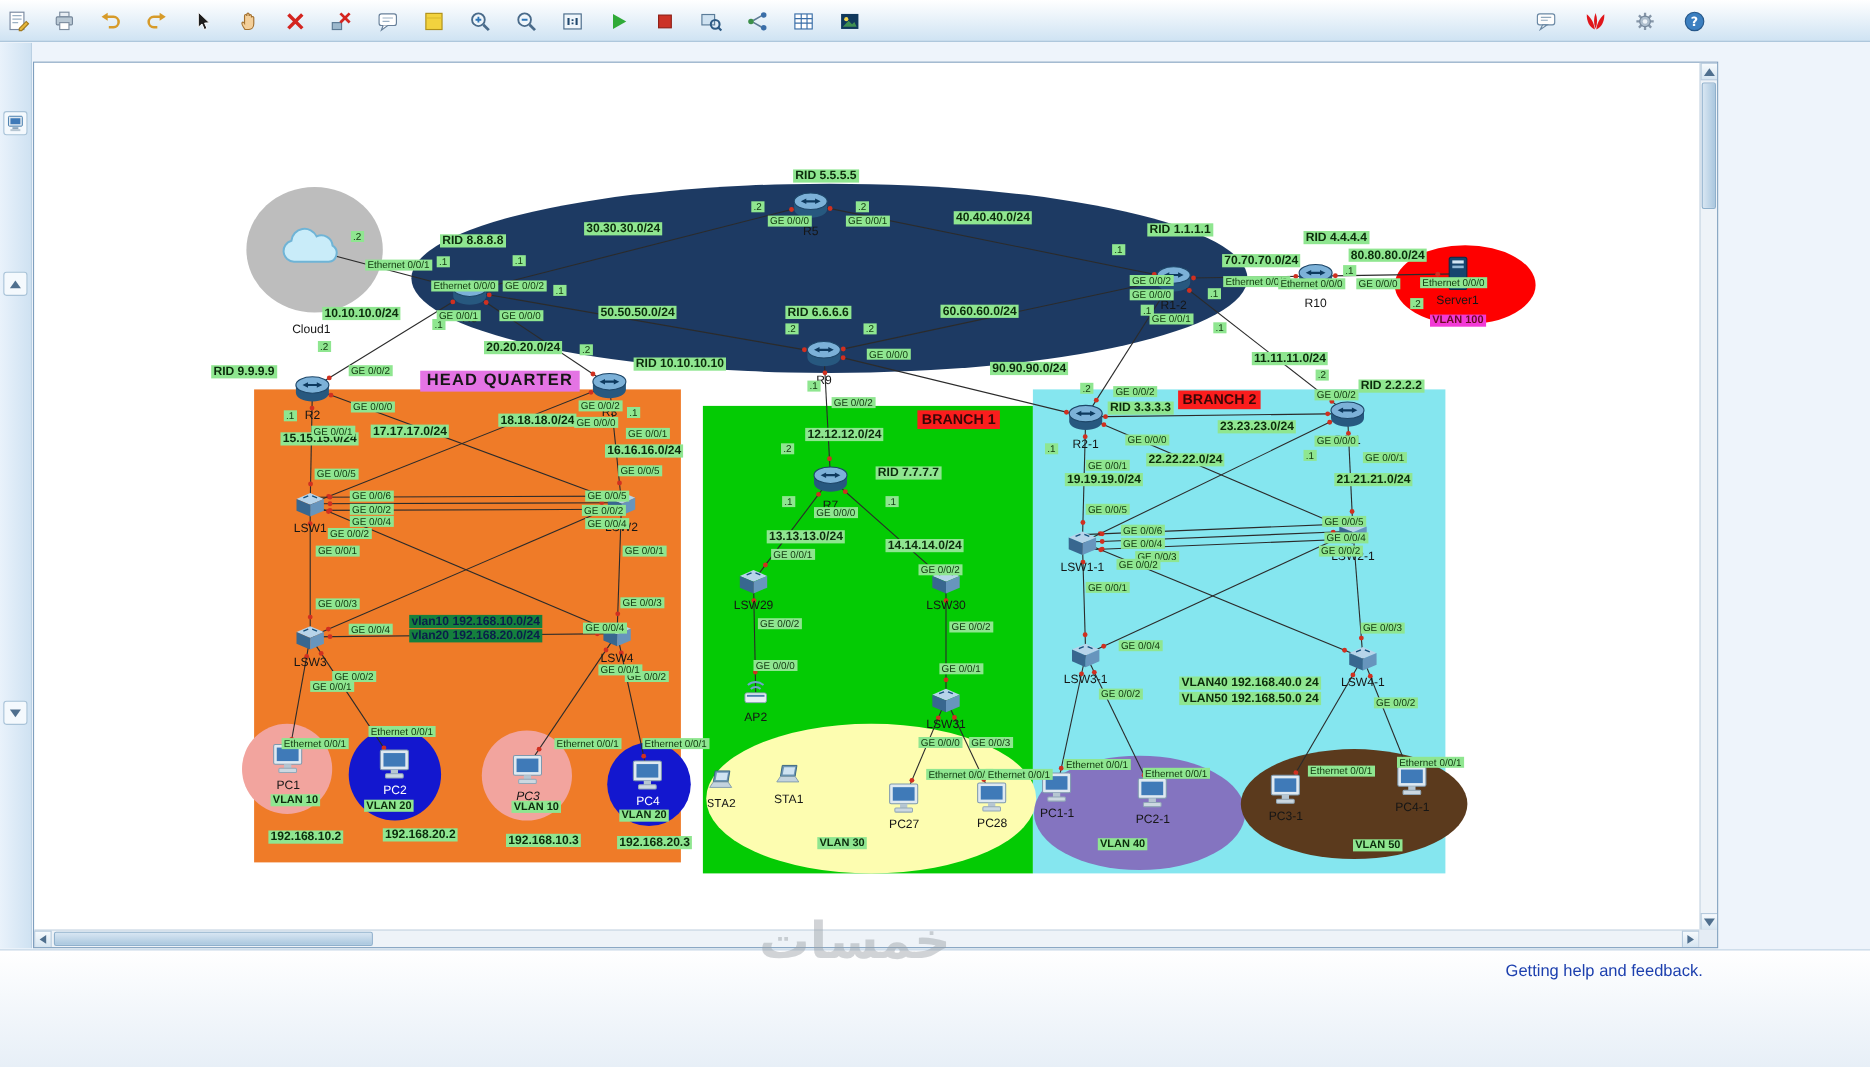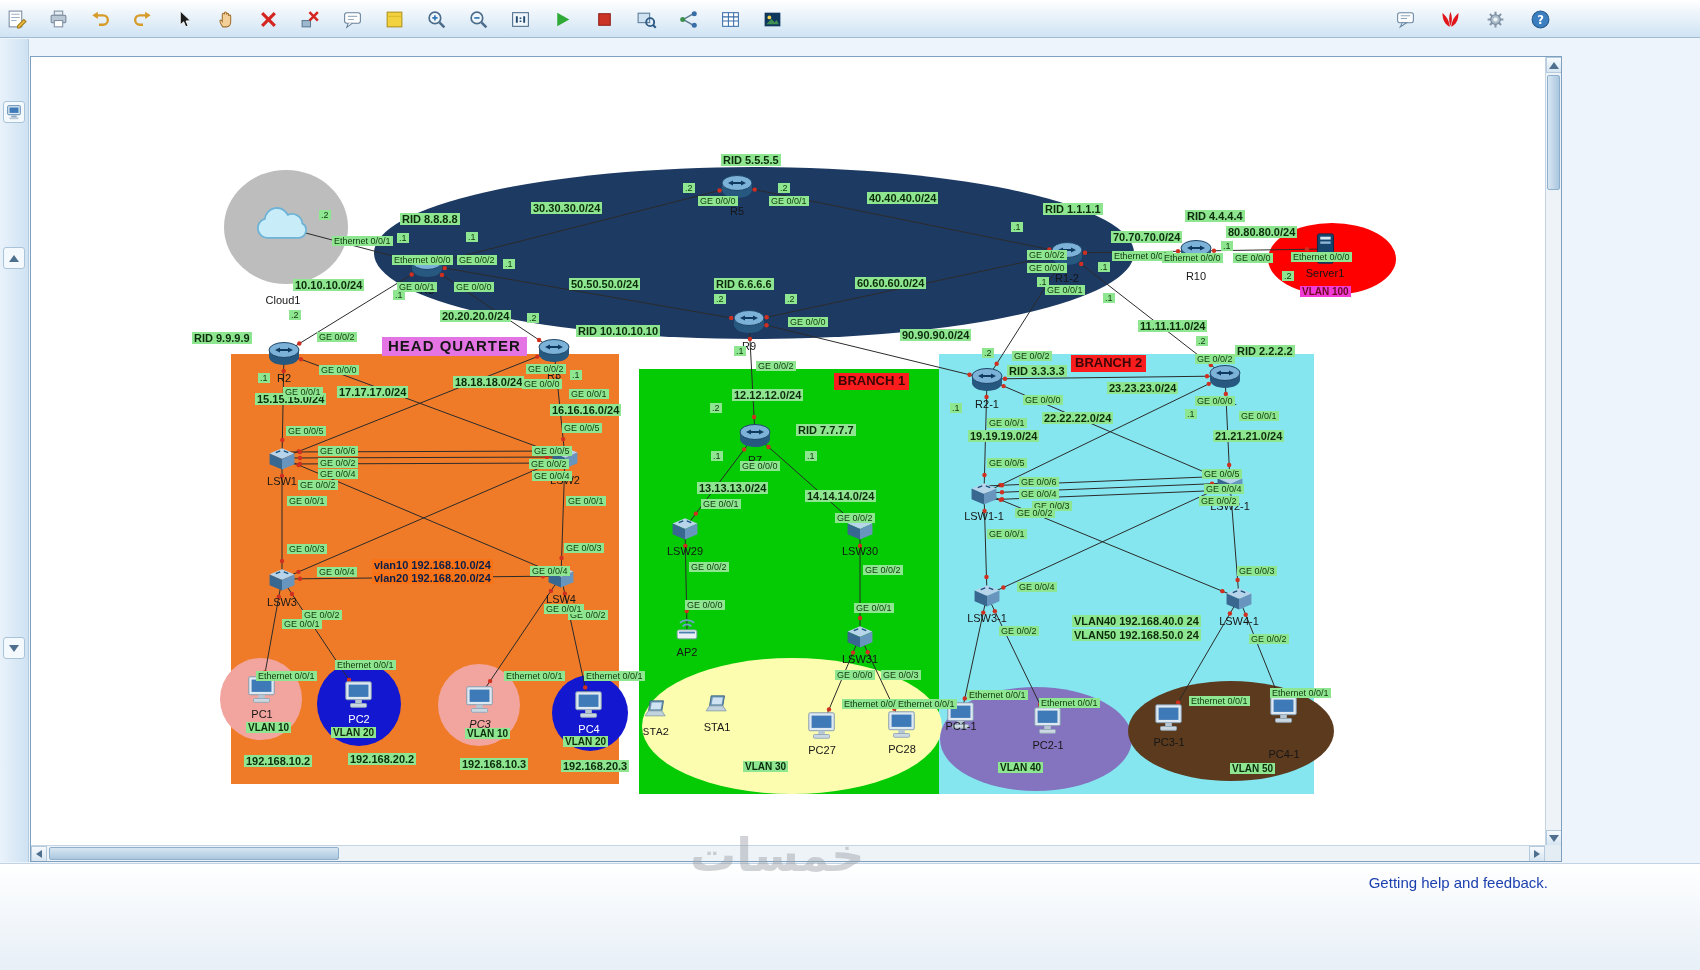--- a/index.html
+++ b/index.html
@@ -30,21 +30,21 @@
   #topo svg.layer{position:absolute;left:0;top:0}
   .device{position:absolute;z-index:3}
   .device svg{width:100%;height:100%;display:block}
   .dname{position:absolute;left:50%;transform:translateX(-50%);font-size:11px;color:#161616;
     white-space:nowrap;text-align:center;line-height:12px}
   .lbl{position:absolute;z-index:4;white-space:nowrap;line-height:1.12}
   .s-t{font-size:9px;background:#8fe690;color:#11380f;padding:0 2px}
   .s-n{font-size:11px;font-weight:bold;background:#8fe690;color:#0c2c0c;padding:0 2px}
   .s-g{font-size:10px;font-weight:bold;background:#8fe690;color:#0c2c0c;padding:0 2px}
   .s-m{font-size:10px;font-weight:bold;background:#f23ad6;color:#6d0a22;padding:0 2px}
-  .s-b{font-size:11px;font-weight:bold;background:#f97316;color:#0a1e4a;padding:0 2px}
+  .s-b{font-size:11px;font-weight:bold;background:#15803d;color:#0a1e4a;padding:0 2px}
   .s-H{font-size:15px;font-weight:bold;background:#e474e4;color:#161616;padding:1px 6px;letter-spacing:1px}
   .s-B{font-size:13px;font-weight:bold;background:#fb1d1d;color:#3a0707;padding:1px 4px}
   
   .vscroll{position:absolute;right:0;top:0;width:16px;height:789px;background:#eef3f8;
     border-left:1px solid #c5d4e2;z-index:12}
   .hscroll{position:absolute;left:0;bottom:0;height:16px;width:1514px;background:#eef3f8;
     border-top:1px solid #c5d4e2;z-index:12}
   .scorner{position:absolute;right:0;bottom:0;width:16px;height:16px;background:#e4ecf4;z-index:12}
   .sarrow{position:absolute;width:16px;height:16px;background:linear-gradient(#f6fafd,#d6e5f1);
     border:1px solid #b6cadd;display:flex;align-items:center;justify-content:center}
@@ -679,21 +679,21 @@
         </svg>
         <div class="dname" style="top: 35px;">PC28</div>
       </div>
       <div class="device" style="left: 945px; top: 700px; width: 34px; height: 34px;">
         <svg viewBox="0 0 36 36">
           <rect x="4" y="4" width="27" height="19" rx="1.5" fill="#dfe9f1" stroke="#7e99ae"></rect>
           <rect x="7" y="7" width="21" height="13" fill="#3f7ab8"></rect>
           <rect x="14" y="23" width="7" height="4" fill="#b6c6d2"></rect>
           <rect x="9" y="27" width="17" height="4" rx="1" fill="#ccd8e1" stroke="#92a8b8"></rect>
         </svg>
-        <div class="dname" style="top: 21px; text-align: center;">PC1-1</div>
+        <div class="dname" style="top: 35px; text-align: center;">PC1-1</div>
       </div>
       <div class="device" style="left: 1032px; top: 705px; width: 34px; height: 34px;">
         <svg viewBox="0 0 36 36">
           <rect x="4" y="4" width="27" height="19" rx="1.5" fill="#dfe9f1" stroke="#7e99ae"></rect>
           <rect x="7" y="7" width="21" height="13" fill="#3f7ab8"></rect>
           <rect x="14" y="23" width="7" height="4" fill="#b6c6d2"></rect>
           <rect x="9" y="27" width="17" height="4" rx="1" fill="#ccd8e1" stroke="#92a8b8"></rect>
         </svg>
         <div class="dname" style="top: 35px;">PC2-1</div>
       </div>
@@ -706,32 +706,32 @@
         </svg>
         <div class="dname" style="top: 35px;">PC3-1</div>
       </div>
       <div class="device" style="left: 1268px; top: 694px; width: 34px; height: 34px;">
         <svg viewBox="0 0 36 36">
           <rect x="4" y="4" width="27" height="19" rx="1.5" fill="#dfe9f1" stroke="#7e99ae"></rect>
           <rect x="7" y="7" width="21" height="13" fill="#3f7ab8"></rect>
           <rect x="14" y="23" width="7" height="4" fill="#b6c6d2"></rect>
           <rect x="9" y="27" width="17" height="4" rx="1" fill="#ccd8e1" stroke="#92a8b8"></rect>
         </svg>
-        <div class="dname" style="top: 35px; margin-top: 20px;">PC4-1</div>
+        <div class="dname" style="top: 35px;">PC4-1</div>
       </div>
       <div class="lbl s-n" style="left: 722px; top: 155px;">RID 5.5.5.5</div>
       <div class="lbl s-n" style="left: 532px; top: 203px;">30.30.30.0/24</div>
       <div class="lbl s-n" style="left: 868px; top: 193px;">40.40.40.0/24</div>
       <div class="lbl s-n" style="left: 401px; top: 214px;">RID 8.8.8.8</div>
       <div class="lbl s-n" style="left: 1044px; top: 204px;">RID 1.1.1.1</div>
       <div class="lbl s-n" style="left: 1186px; top: 211px;">RID 4.4.4.4</div>
       <div class="lbl s-n" style="left: 1227px; top: 227px;">80.80.80.0/24</div>
       <div class="lbl s-n" style="left: 1084px; top: 232px; margin-left: 28px;">70.70.70.0/24</div>
       <div class="lbl s-n" style="left: 294px; top: 280px;">10.10.10.0/24</div>
-      <div class="lbl s-n" style="left: 570px; top: 279px;">50.50.50.0/24</div>
+      <div class="lbl s-n" style="left: 545px; top: 279px;">50.50.50.0/24</div>
       <div class="lbl s-n" style="left: 856px; top: 278px;">60.60.60.0/24</div>
       <div class="lbl s-n" style="left: 715px; top: 279px;">RID 6.6.6.6</div>
       <div class="lbl s-n" style="left: 441px; top: 311px;">20.20.20.0/24</div>
       <div class="lbl s-n" style="left: 577px; top: 326px;">RID 10.10.10.10</div>
       <div class="lbl s-n" style="left: 193px; top: 333px;">RID 9.9.9.9</div>
       <div class="lbl s-n" style="left: 901px; top: 330px;">90.90.90.0/24</div>
       <div class="lbl s-n" style="left: 1139px; top: 321px;">11.11.11.0/24</div>
       <div class="lbl s-n" style="left: 1236px; top: 346px;">RID 2.2.2.2</div>
       <div class="lbl s-n" style="left: 1008px; top: 366px;">RID 3.3.3.3</div>
       <div class="lbl s-n" style="left: 1108px; top: 383px;">23.23.23.0/24</div>

